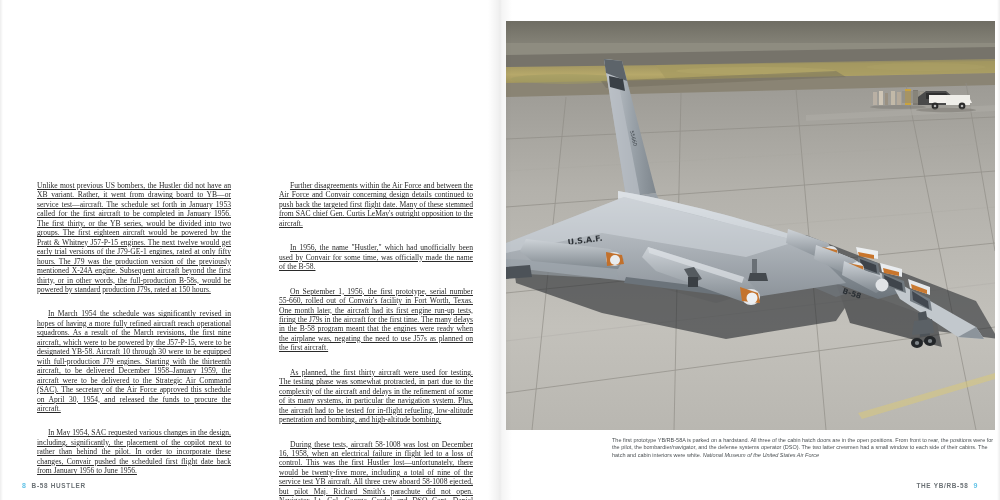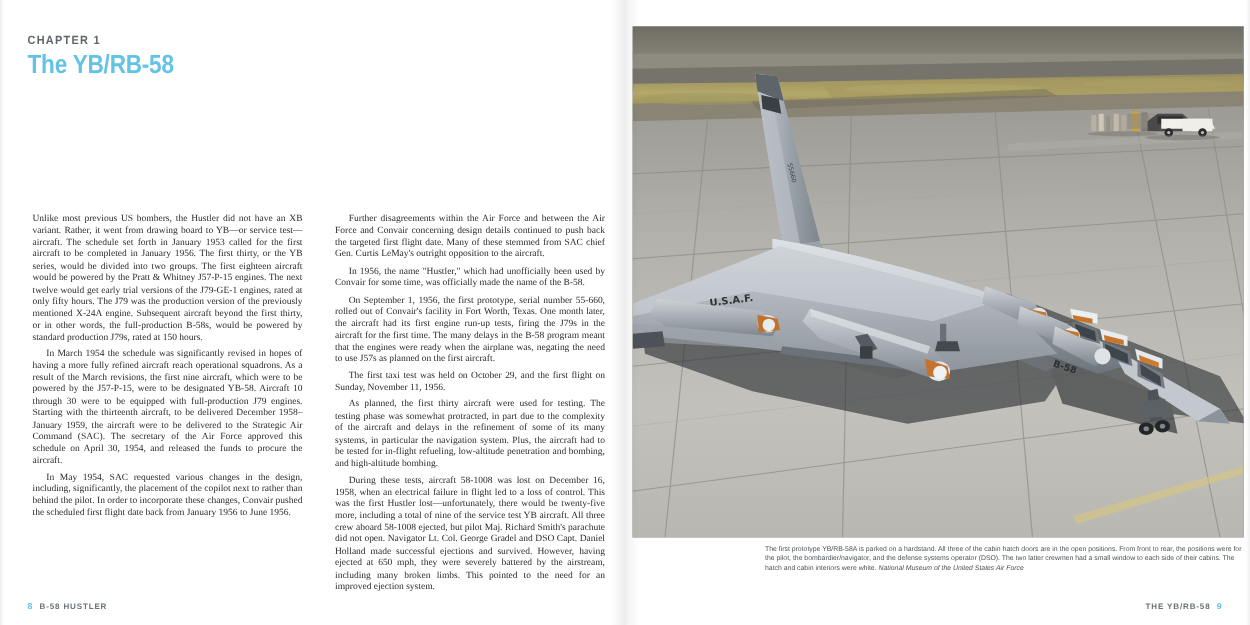--- a/index.html
+++ b/index.html
@@ -47,28 +47,28 @@
 
   .cols{
     position:absolute;
     left:22px;top:166px;
     width:466px;
     display:flex;
     gap:18px;
   }
   .col{width:224px;}
   .col p{
-    margin:4px;
+    margin:15px;
     font-family:"Liberation Serif",serif;
     font-size:7.6px;
     line-height:9.45px;
     color:#2a2a2a;
     text-align:justify;
     text-indent:11px;
-    -webkit-hyphens:auto;hyphens:auto;
+    -webkit-hyphens:auto;hyphens:auto;text-decoration:underline;
   }
   .col p.first{text-indent:0;}
 
   .folio{
     position:absolute;
     bottom:11px;
     font-family:"Liberation Sans",sans-serif;
     font-size:6.4px;
     font-weight:700;
     letter-spacing:0.7px;
@@ -121,36 +121,31 @@
   .edge-l{position:absolute;left:0;top:0;width:3px;height:500px;background:linear-gradient(to right,rgba(0,0,0,0.07),rgba(0,0,0,0));pointer-events:none;}
   .edge-r{position:absolute;right:0;top:0;width:3px;height:500px;background:linear-gradient(to left,rgba(0,0,0,0.07),rgba(0,0,0,0));pointer-events:none;}
 </style>
 </head>
 <body>
 
 <div class="spread">
 
   <div class="page-left">
 
-    <div class="chapter-head">
-      <div class="chapter-kicker">CHAPTER 1</div>
-      <div class="chapter-title">The YB/RB-58</div>
-    </div>
 
     <div class="cols">
       <div class="col">
         <p class="first">Unlike most previous US bombers, the Hustler did not have an XB variant. Rather, it went from drawing board to YB—or service test—aircraft. The schedule set forth in January 1953 called for the first aircraft to be completed in January 1956. The first thirty, or the YB series, would be divided into two groups. The first eighteen aircraft would be powered by the Pratt &amp; Whitney J57-P-15 engines. The next twelve would get early trial versions of the J79-GE-1 engines, rated at only fifty hours. The J79 was the production version of the previously mentioned X-24A engine. Subsequent aircraft beyond the first thirty, or in other words, the full-production B-58s, would be powered by standard production J79s, rated at 150 hours.</p>
         <p>In March 1954 the schedule was significantly revised in hopes of having a more fully refined aircraft reach operational squadrons. As a result of the March revisions, the first nine aircraft, which were to be powered by the J57-P-15, were to be designated YB-58. Aircraft 10 through 30 were to be equipped with full-production J79 engines. Starting with the thirteenth aircraft, to be delivered December 1958–January 1959, the aircraft were to be delivered to the Strategic Air Command (SAC). The secretary of the Air Force approved this schedule on April 30, 1954, and released the funds to procure the aircraft.</p>
         <p>In May 1954, SAC requested various changes in the design, including, significantly, the placement of the copilot next to rather than behind the pilot. In order to incorporate these changes, Convair pushed the scheduled first flight date back from January 1956 to June 1956.</p>
       </div>
       <div class="col">
         <p>Further disagreements within the Air Force and between the Air Force and Convair concerning design details continued to push back the targeted first flight date. Many of these stemmed from SAC chief Gen. Curtis LeMay's outright opposition to the aircraft.</p>
         <p>In 1956, the name "Hustler," which had unofficially been used by Convair for some time, was officially made the name of the B-58.</p>
         <p>On September 1, 1956, the first prototype, serial number 55-660, rolled out of Convair's facility in Fort Worth, Texas. One month later, the aircraft had its first engine run-up tests, firing the J79s in the aircraft for the first time. The many delays in the B-58 program meant that the engines were ready when the airplane was, negating the need to use J57s as planned on the first aircraft.</p>
-        <p>The first taxi test was held on October 29, and the first flight on Sunday, November 11, 1956.</p>
         <p>As planned, the first thirty aircraft were used for testing. The testing phase was somewhat protracted, in part due to the complexity of the aircraft and delays in the refinement of some of its many systems, in particular the navigation system. Plus, the aircraft had to be tested for in-flight refueling, low-altitude penetration and bombing, and high-altitude bombing.</p>
         <p>During these tests, aircraft 58-1008 was lost on December 16, 1958, when an electrical failure in flight led to a loss of control. This was the first Hustler lost—unfortunately, there would be twenty-five more, including a total of nine of the service test YB aircraft. All three crew aboard 58-1008 ejected, but pilot Maj. Richard Smith's parachute did not open. Navigator Lt. Col. George Gradel and DSO Capt. Daniel Holland made successful ejections and survived. However, having ejected at 650 mph, they were severely battered by the airstream, including many broken limbs. This pointed to the need for an improved ejection system.</p>
       </div>
     </div>
 
     <div class="folio folio-left">
       <span class="folio-num">8</span>
       <span>B-58 HUSTLER</span>
     </div>
   </div>

